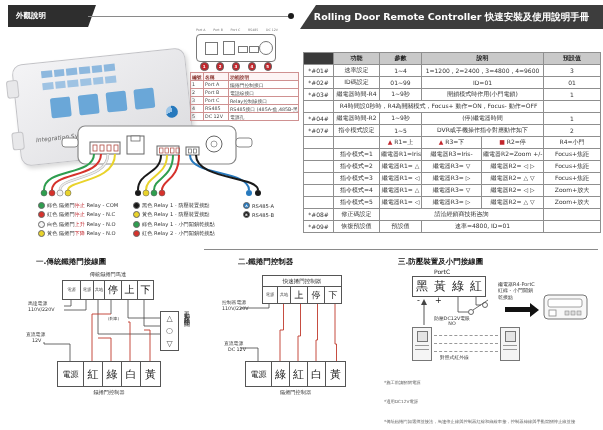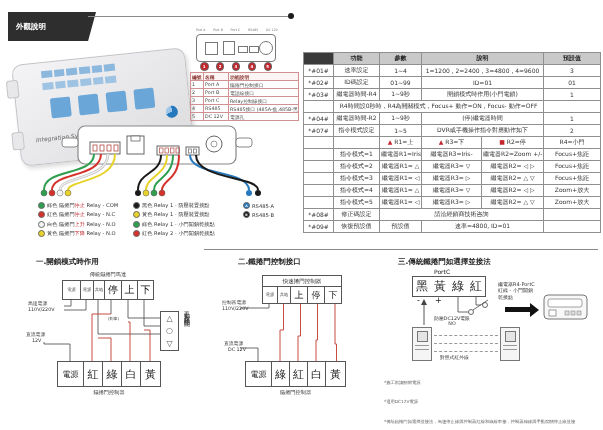--- a/index.html
+++ b/index.html
@@ -51,27 +51,31 @@
   .barrow{width:26px;height:5px;background:#111;position:relative;}
   .barrow:after{content:"";position:absolute;right:-8px;top:-4.5px;border-left:9px solid #111;
       border-top:7px solid transparent;border-bottom:7px solid transparent;}
   svg{position:absolute;pointer-events:none;}
 </style>
 </head>
 <body>
 
 <div id="page">
 
-  <div class="abs ribbon" style="left:8px;top:12px;width:80px;height:29px;font-size:7.5px;padding-left:8px;
+  <div class="abs ribbon" style="left:8px;top:5px;width:80px;height:22px;font-size:7.5px;padding-left:8px;
               clip-path:polygon(0 0,100% 0,91% 100%,0 100%);">
     <span>外觀說明</span>
   </div>
   <div class="abs tagline" style="left:88px;top:16px;width:200px;"></div>
   <div class="abs enddot" style="left:288px;top:13px;"></div>
 
+  <div class="abs ribbon" style="left:300px;top:5px;width:303px;height:24px;font-size:9.5px;justify-content:center;
+              clip-path:polygon(16px 0,100% 0,100% 100%,0 100%);background:#3d3d3d;">
+    <span>Rolling Door Remote Controller 快速安裝及使用說明手冊</span>
+  </div>
 
 
   <table class="set abs" style="left:303px;top:52px;">
     <colgroup>
         <col style="width:30px">
         <col style="width:46px">
         <col style="width:42px">
         <col style="width:60px">
         <col style="width:62px">
         <col style="width:57px">
@@ -398,21 +402,21 @@
 
     <path d="M424,325 V303" fill="none" stroke="#444" stroke-width="0.9"></path>
     <path d="M424,299 l-3,6 h6 z" fill="#444"></path>
     <path d="M458,297 V312 H468" fill="none" stroke="#444" stroke-width="0.8"></path>
     <path d="M476,297 V305 H481" fill="none" stroke="#444" stroke-width="0.8"></path>
     <circle cx="471" cy="312" r="2.5" fill="none" stroke="#444" stroke-width="0.8"></circle>
     <circle cx="485" cy="305" r="2.5" fill="none" stroke="#444" stroke-width="0.8"></circle>
     <path d="M473,310 L488,300" fill="none" stroke="#444" stroke-width="0.8"></path>
   </svg>
 
-  <div class="abs dtitle" style="left:36px;top:257px;">一.開鎖模式時作用</div>
+  <div class="abs dtitle" style="left:36px;top:257px;">一.傳統鐵捲門接線圖</div>
   <div class="abs lbl" style="left:62px;top:271px;width:92px;text-align:center;">傳統鐵捲門馬達</div>
   <div class="abs cellbox" style="left:62px;top:280px;width:92px;height:20px;">
     <div class="c smallcell" style="width:18px;">電源</div>
     <div class="c smallcell" style="width:13px;">電源</div>
     <div class="c smallcell" style="width:11px;">共地</div>
     <div class="c bigcell" style="width:17px;">停</div>
     <div class="c bigcell" style="width:16px;">上</div>
     <div class="c bigcell" style="flex:1;">下</div>
   </div>
   <div class="abs tlabel" style="left:28px;top:301px;">
@@ -433,21 +437,21 @@
   <div class="abs vtext" style="left:182px;top:306px;height:52px;">手動按鈕開關</div>
   <div class="abs cellbox" style="left:57px;top:361px;width:104px;height:26px;">
     <div class="c" style="width:26px;font-size:8px;">電源</div>
     <div class="c" style="width:19px;font-size:11px;">紅</div>
     <div class="c" style="width:19px;font-size:11px;">綠</div>
     <div class="c" style="width:19px;font-size:11px;">白</div>
     <div class="c" style="flex:1;font-size:11px;">黃</div>
   </div>
   <div class="abs lbl" style="left:57px;top:389px;width:104px;text-align:center;">鐵捲門控制器</div>
 
-  <div class="abs dtitle" style="left:238px;top:257px;">二.鐵捲門控制接口</div>
+  <div class="abs dtitle" style="left:238px;top:257px;">二.鐵捲門控制器</div>
   <div class="abs" style="left:262px;top:275px;width:80px;border:1px solid #555;background:#fff;box-sizing:border-box;">
     <div style="font-size:5.5px;text-align:center;border-bottom:1px solid #555;height:10px;line-height:10px;">快速捲門控制器</div>
     <div class="cellbox" style="border:none;height:16px;">
       <div class="c smallcell" style="width:15px;">電源</div>
       <div class="c smallcell" style="width:13px;">共地</div>
       <div class="c bigcell" style="width:17px;font-size:9px;">上</div>
       <div class="c bigcell" style="width:17px;font-size:9px;">停</div>
       <div class="c bigcell" style="flex:1;font-size:9px;">下</div>
     </div>
   </div>
@@ -461,21 +465,21 @@
   </div>
   <div class="abs cellbox" style="left:245px;top:361px;width:101px;height:26px;">
     <div class="c" style="width:26px;font-size:8px;">電源</div>
     <div class="c" style="width:18px;font-size:11px;">綠</div>
     <div class="c" style="width:18px;font-size:11px;">紅</div>
     <div class="c" style="width:18px;font-size:11px;">白</div>
     <div class="c" style="flex:1;font-size:11px;">黃</div>
   </div>
   <div class="abs lbl" style="left:245px;top:389px;width:101px;text-align:center;">鐵捲門控制器</div>
 
-  <div class="abs dtitle" style="left:398px;top:257px;">三.傳統鐵捲門如選擇並接法</div>
+  <div class="abs dtitle" style="left:398px;top:257px;">三.防壓裝置及小門接線圖</div>
   <div class="abs" style="left:434px;top:268px;font-size:6px;color:#222;">PortC</div>
   <div class="abs cellbox" style="left:412px;top:276px;width:74px;height:21px;">
     <div class="c" style="flex:1;font-size:12px;border-right:none;">黑</div>
     <div class="c" style="flex:1;font-size:12px;border-right:none;">黃</div>
     <div class="c" style="flex:1;font-size:12px;border-right:none;">綠</div>
     <div class="c" style="flex:1;font-size:12px;">紅</div>
   </div>
   <div class="abs" style="left:417px;top:296px;font-size:8px;color:#222;">-</div>
   <div class="abs" style="left:435px;top:296px;font-size:8px;color:#222;">+</div>
   <div class="abs tlabel" style="left:498px;top:281px;font-size:5px;">

